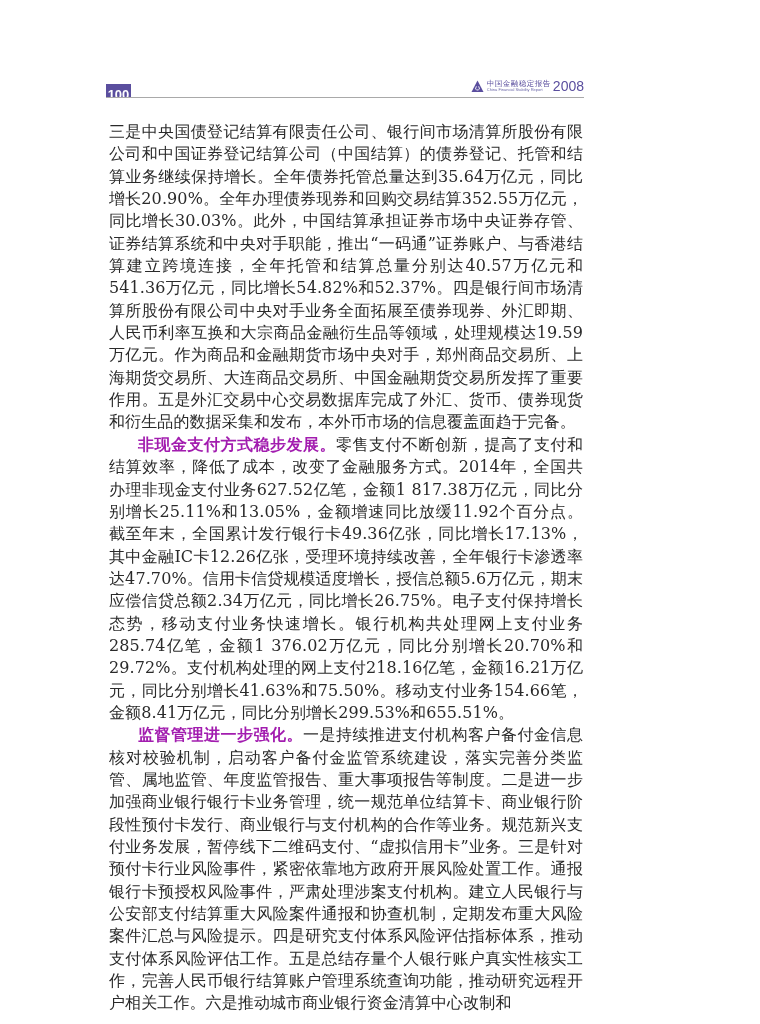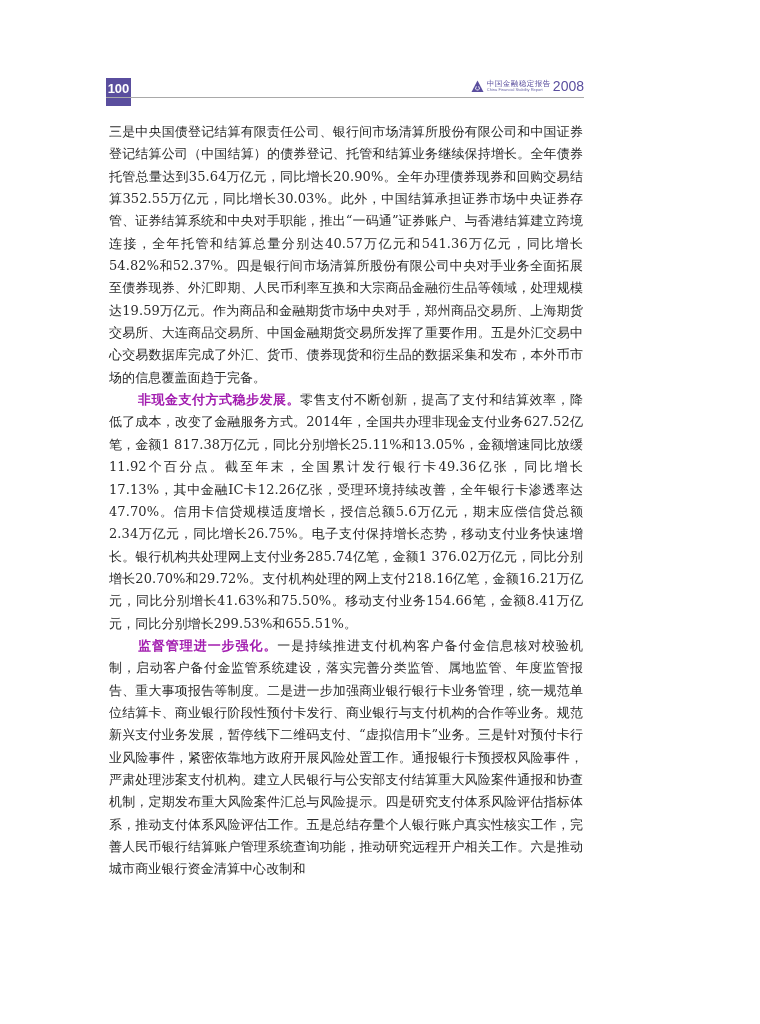--- a/index.html
+++ b/index.html
@@ -1,27 +1,27 @@
 <!DOCTYPE html>
 <html><head>
 <meta charset="utf-8">
 <style>
   html, body { margin: 0; padding: 0; background: #ffffff; }
   body { width: 760px; height: 1024px; position: relative; overflow: hidden; font-family: "DejaVu Serif", "Liberation Serif", serif; color: #2a2a2a; }
   .header { position: absolute; left: 106px; top: 76px; width: 478px; height: 23px; }
-  .page-badge { position: absolute; left: 0; top: 2px; width: 25px; height: 28px; background: #5a4e9e; color: #fff; font-family: "Liberation Sans", "DejaVu Sans", sans-serif; font-size: 13px; line-height: 22px; text-align: center; font-weight: bold; }
+  .page-badge { position: absolute; left: 0; top: 8px; width: 25px; height: 14px; background: #5a4e9e; color: #fff; font-family: "Liberation Sans", "DejaVu Sans", sans-serif; font-size: 13px; line-height: 22px; text-align: center; font-weight: bold; }
   .header-rule { position: absolute; left: 0; top: 21px; width: 478px; height: 1px; background: #a9a9a9; }
   .logo { position: absolute; right: 0; top: 1px; height: 18px; display: flex; align-items: center; }
   .logo-mark { width: 13px; height: 13px; margin-right: 3px; }
   .logo-text { display: flex; flex-direction: column; line-height: 1; margin-right: 2px; }
   .logo-cn { font-family: "DejaVu Sans", sans-serif; font-size: 7.5px; color: #5a4e9e; letter-spacing: 0.5px; }
   .logo-en { font-family: "Liberation Sans", sans-serif; font-size: 4px; color: #6b67a8; margin-top: 1px; white-space: nowrap; }
   .logo-year { font-family: "Liberation Sans", sans-serif; font-size: 14px; color: #5a4e9e; line-height: 18px; }
   .body { position: absolute; left: 109px; top: 121px; width: 474px; }
-  .para { margin: 0; font-size: 13px; line-height: 22.35px; text-align: justify; text-align-last: left; letter-spacing: 0.1px; }
+  .para { margin: 0; font-size: 16px; line-height: 22.35px; text-align: justify; text-align-last: left; letter-spacing: 0.1px; }
   .para.indent { text-indent: 29px; }
   .lead { font-family: "DejaVu Sans", "Liberation Sans", sans-serif; font-weight: bold; color: #a21caf; }
 </style>
 </head>
 <body>
 
 <div class="header">
   <div class="page-badge">100</div>
   <div class="header-rule"></div>
   <div class="logo">

